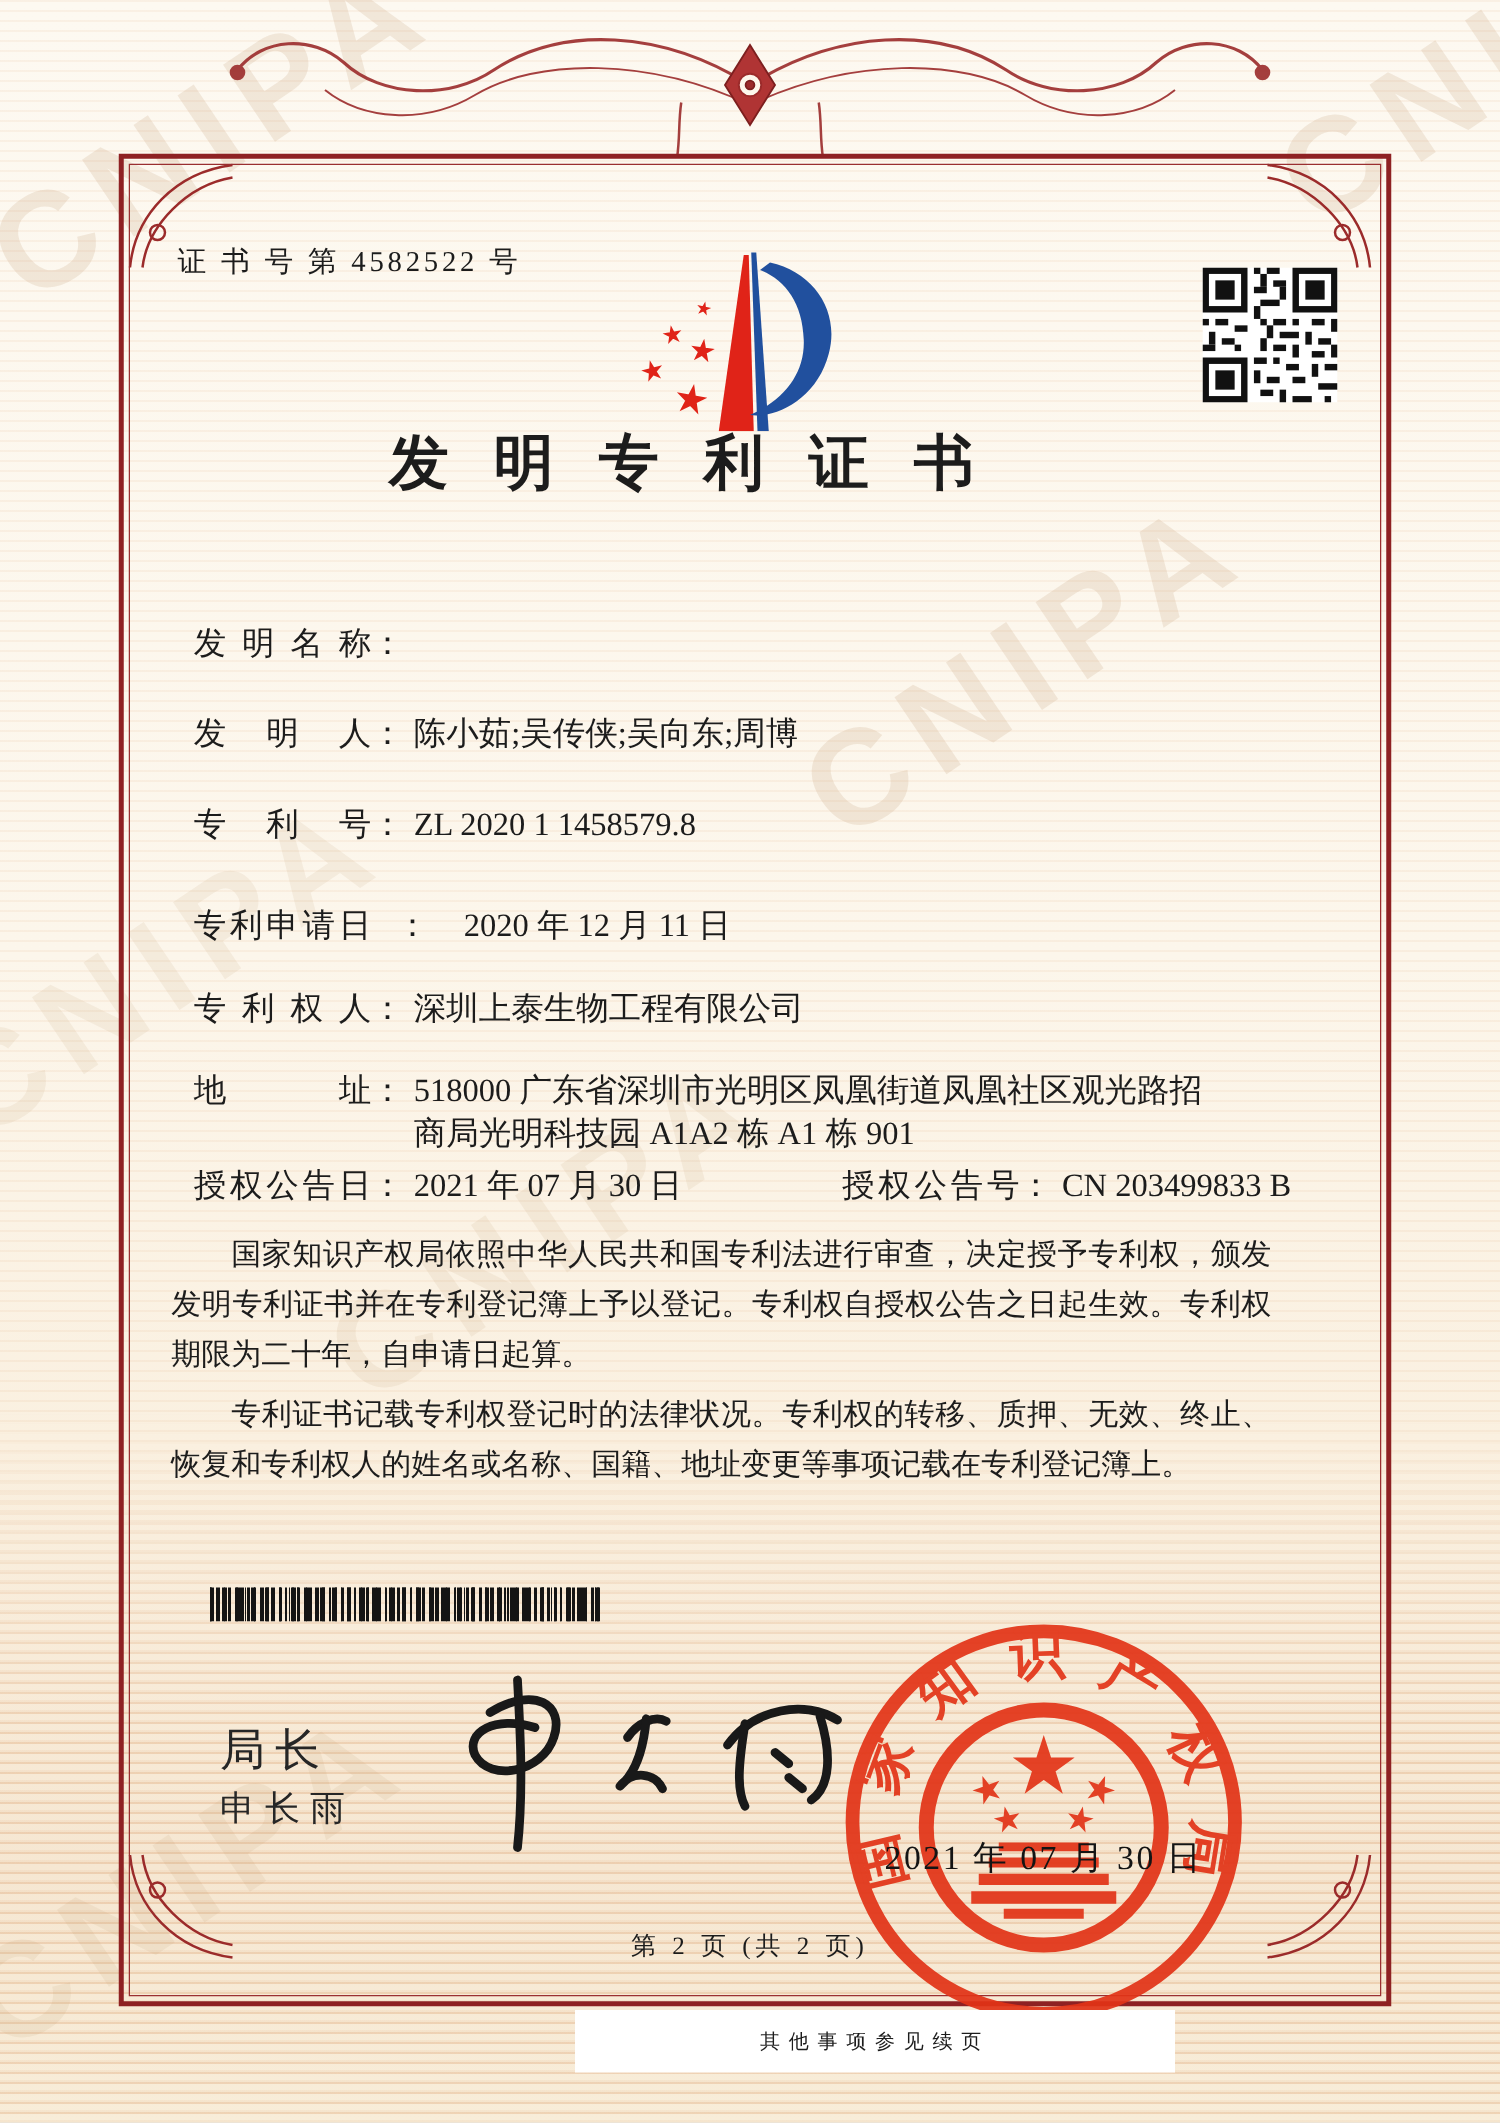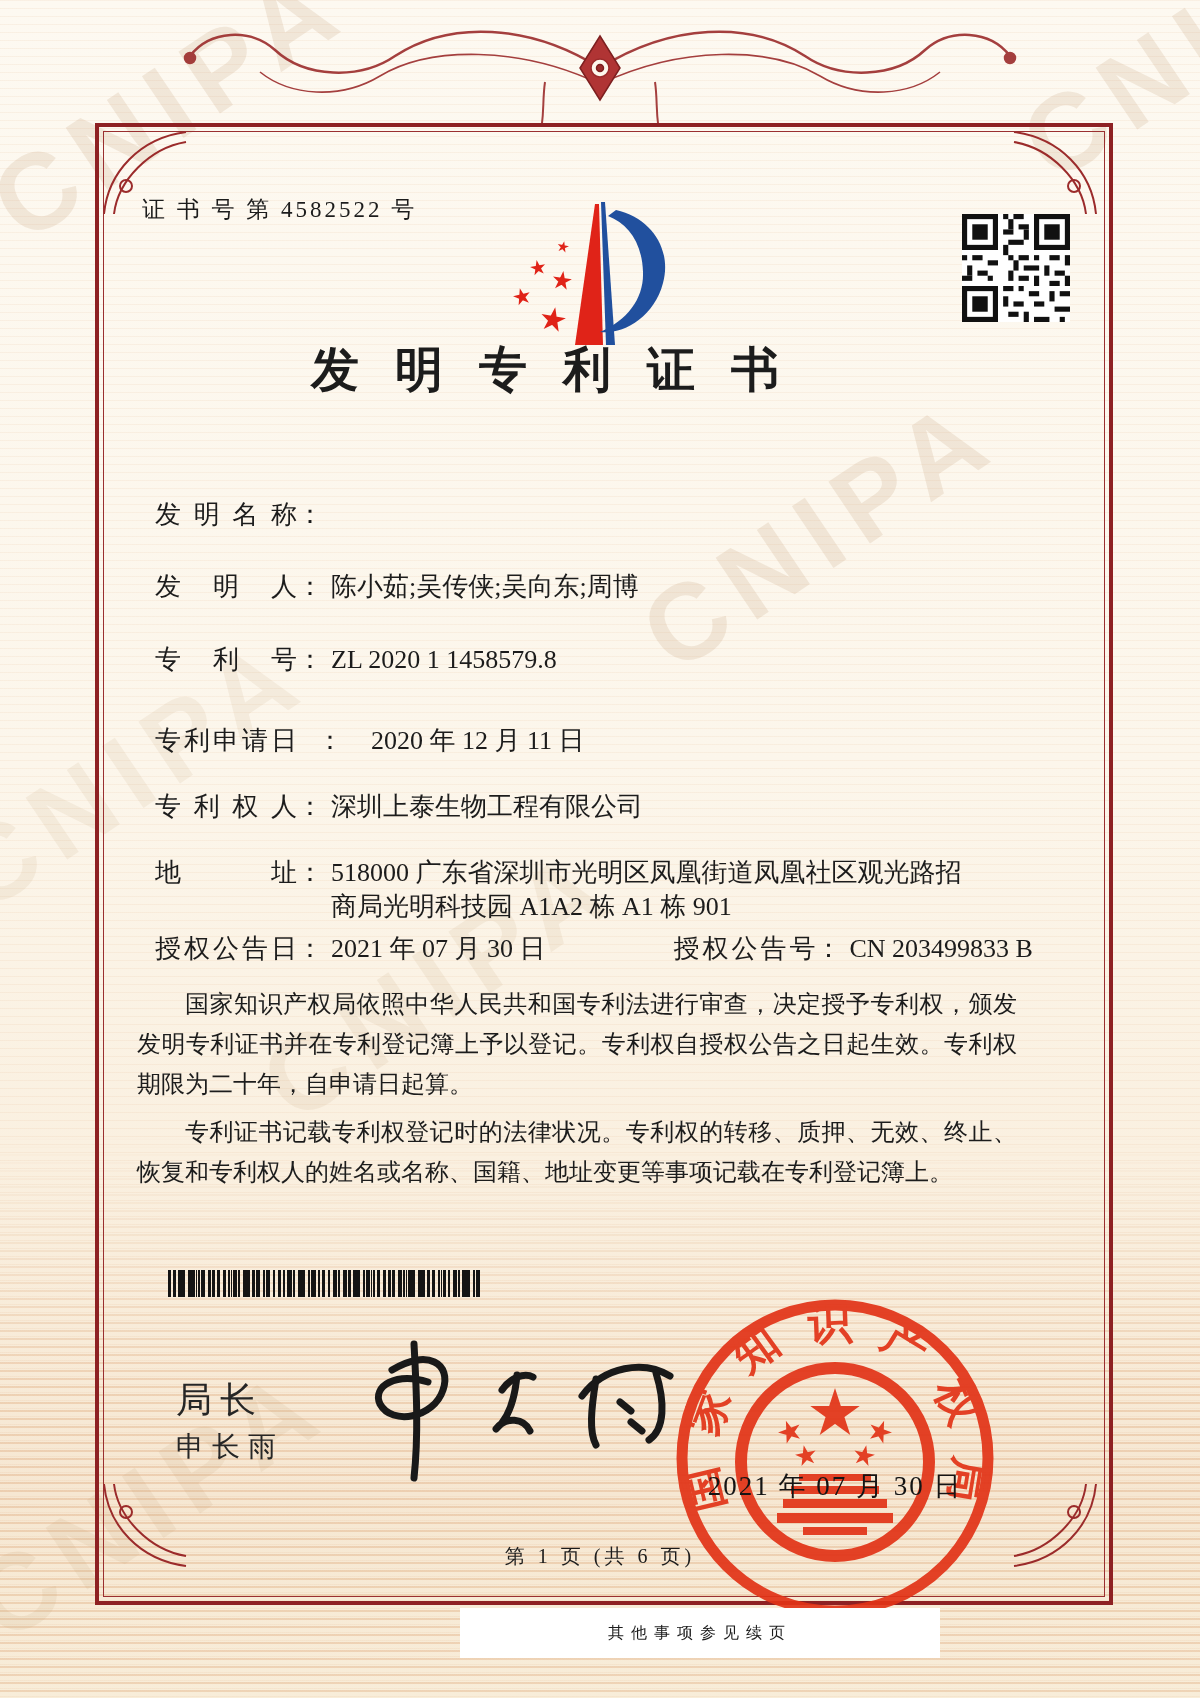--- a/index.html
+++ b/index.html
@@ -295,18 +295,18 @@
         <rect x="118" y="190" width="88" height="8"></rect>
         <rect x="110" y="203" width="104" height="9"></rect>
         <rect x="104" y="217" width="116" height="10"></rect>
         <rect x="130" y="231" width="64" height="8"></rect>
       </g>
       <circle cx="162" cy="166" r="94" fill="none" stroke="#e23317" stroke-width="12"></circle>
     </g>
   </svg>
   <div class="abs seal-date">2021 年 07 月 30 日</div>
 
-  <div class="abs page-info">第 1 页 (共 6 页)</div>
+  <div class="abs page-info">第 2 页 (共 2 页)</div>
   <div class="abs note-box">
     <span class="note-text">其他事项参见续页</span>
   </div>
 
 </div>
 
 </body></html>

